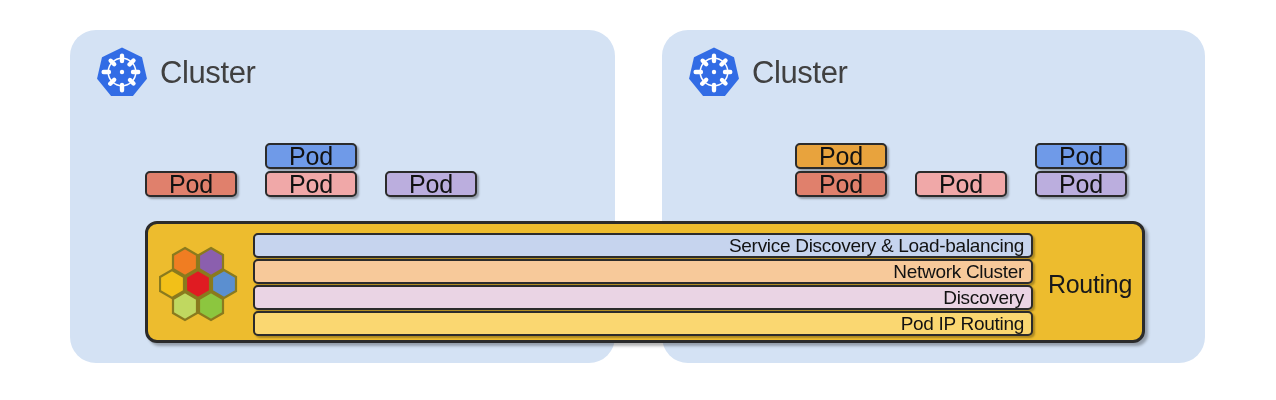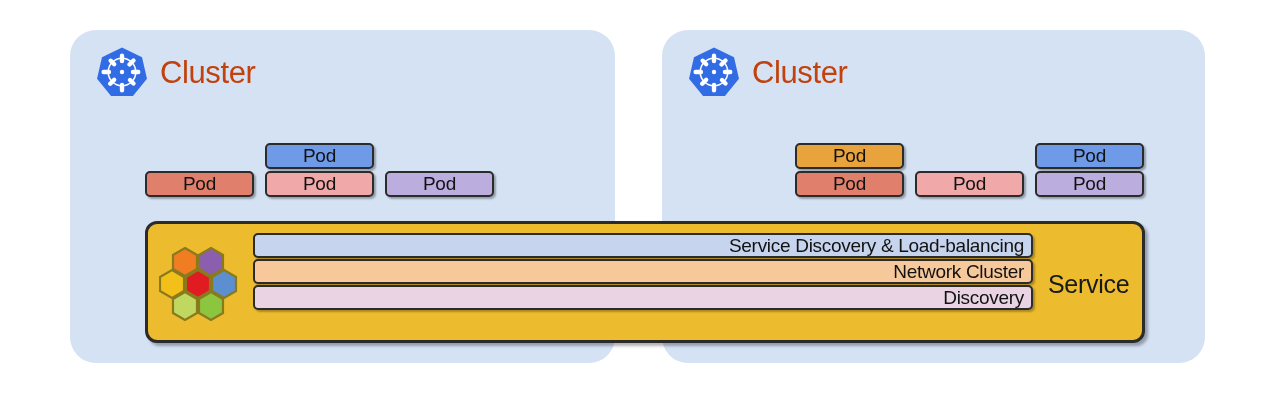--- a/index.html
+++ b/index.html
@@ -35,38 +35,38 @@
     position: absolute;
     left: 26px;
     top: 16px;
     display: flex;
     align-items: center;
     gap: 12px;
   }
   .k8s-icon { width: 52px; height: 52px; display: block; }
   .cluster-title {
     font-size: 31px;
-    color: #c2410c;
+    color: #404040;
     letter-spacing: -0.4px;
     line-height: 1;
     white-space: nowrap;
   }
 
   
   .pod {
     position: absolute;
-    width: 109px;
+    width: 92px;
     height: 26px;
     border: 2px solid #2b2b2b;
     border-radius: 5px;
     box-sizing: border-box;
     display: flex;
     align-items: center;
     justify-content: center;
-    font-size: 19px;
+    font-size: 25px;
     color: #121212;
     letter-spacing: -0.2px;
     box-shadow: 2px 2px 2px rgba(0,0,0,0.30);
   }
 
   
   #cilium-panel {
     position: absolute;
     left: 145px;
     top: 221px;
@@ -225,18 +225,21 @@
     <div id="feature-stack">
       <div class="feature-bar" style="top:0px;  background:#c6d4ee;">
           <span>Service Discovery &amp; Load-balancing</span>
         </div>
       <div class="feature-bar" style="top:26px; background:#f7c99a;">
           <span>Network Cluster</span>
         </div>
       <div class="feature-bar" style="top:52px; background:#ead4e4;">
           <span>Discovery</span>
         </div>
-    </div>
-
-    <div id="cilium-label">Service</div>
+      <div class="feature-bar" style="top:78px; background:#fad771;">
+          <span>Pod IP Routing</span>
+        </div>
+    </div>
+
+    <div id="cilium-label">Routing</div>
   </div>
 
 </div>
 
 </body></html>

